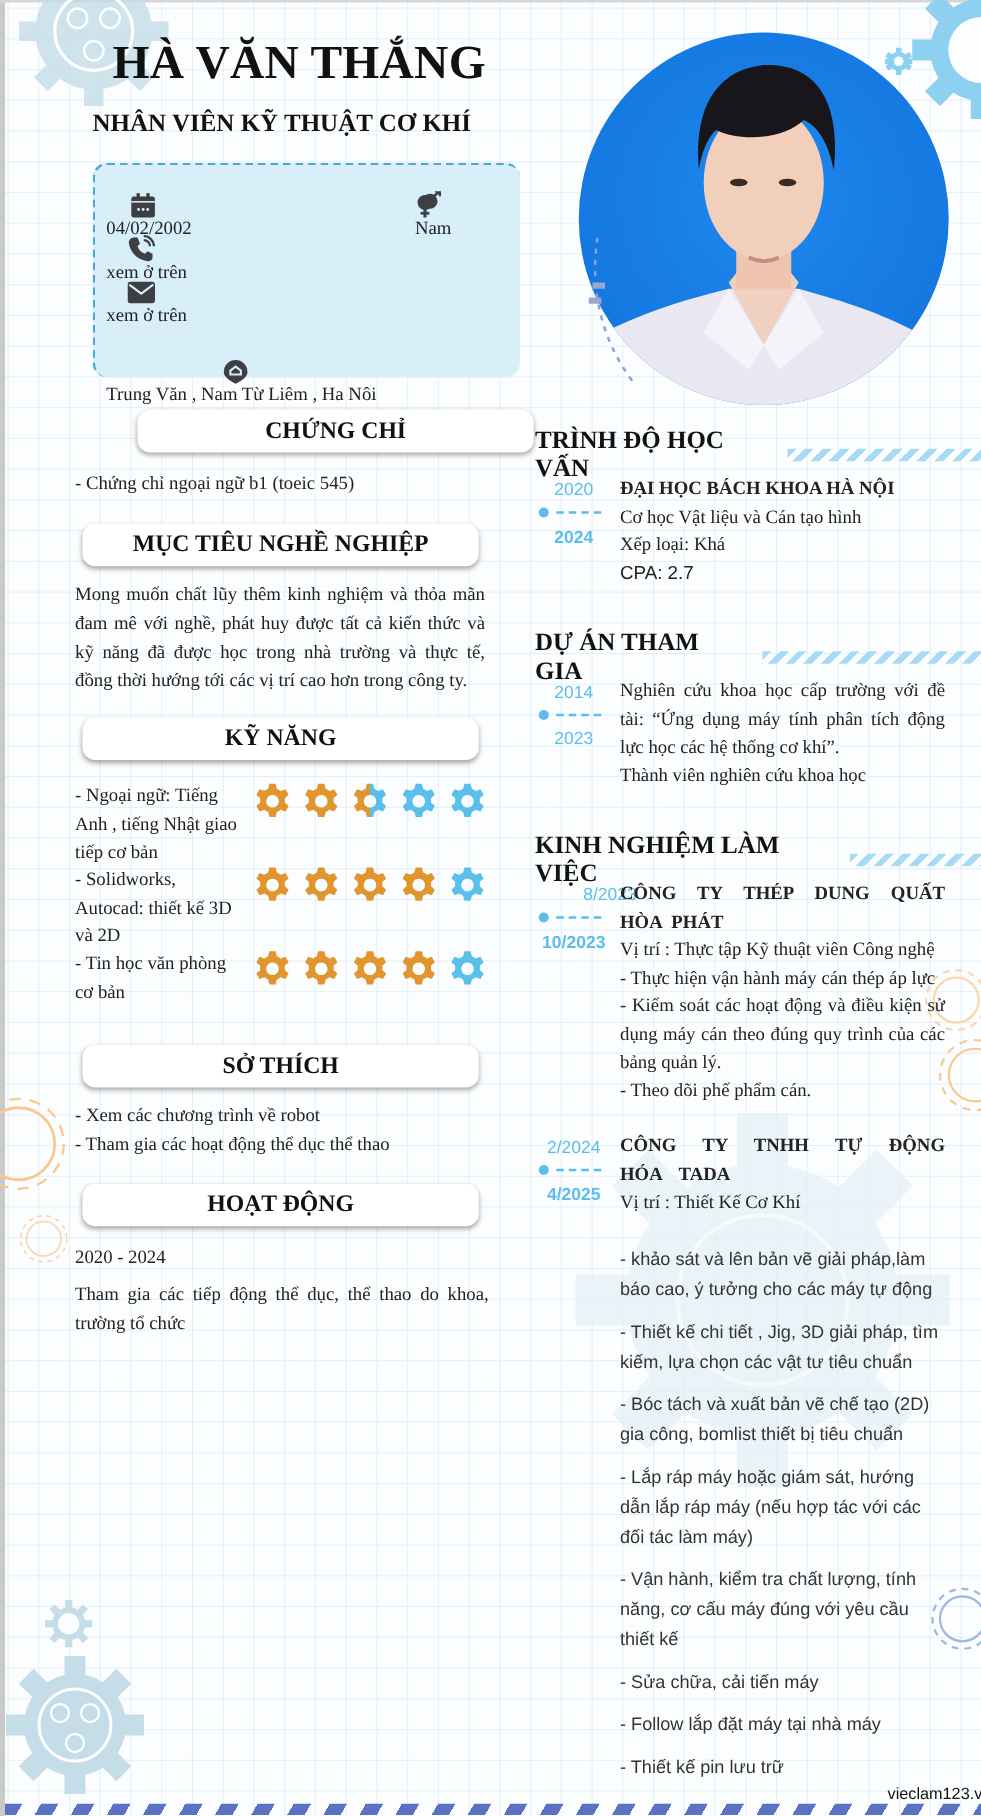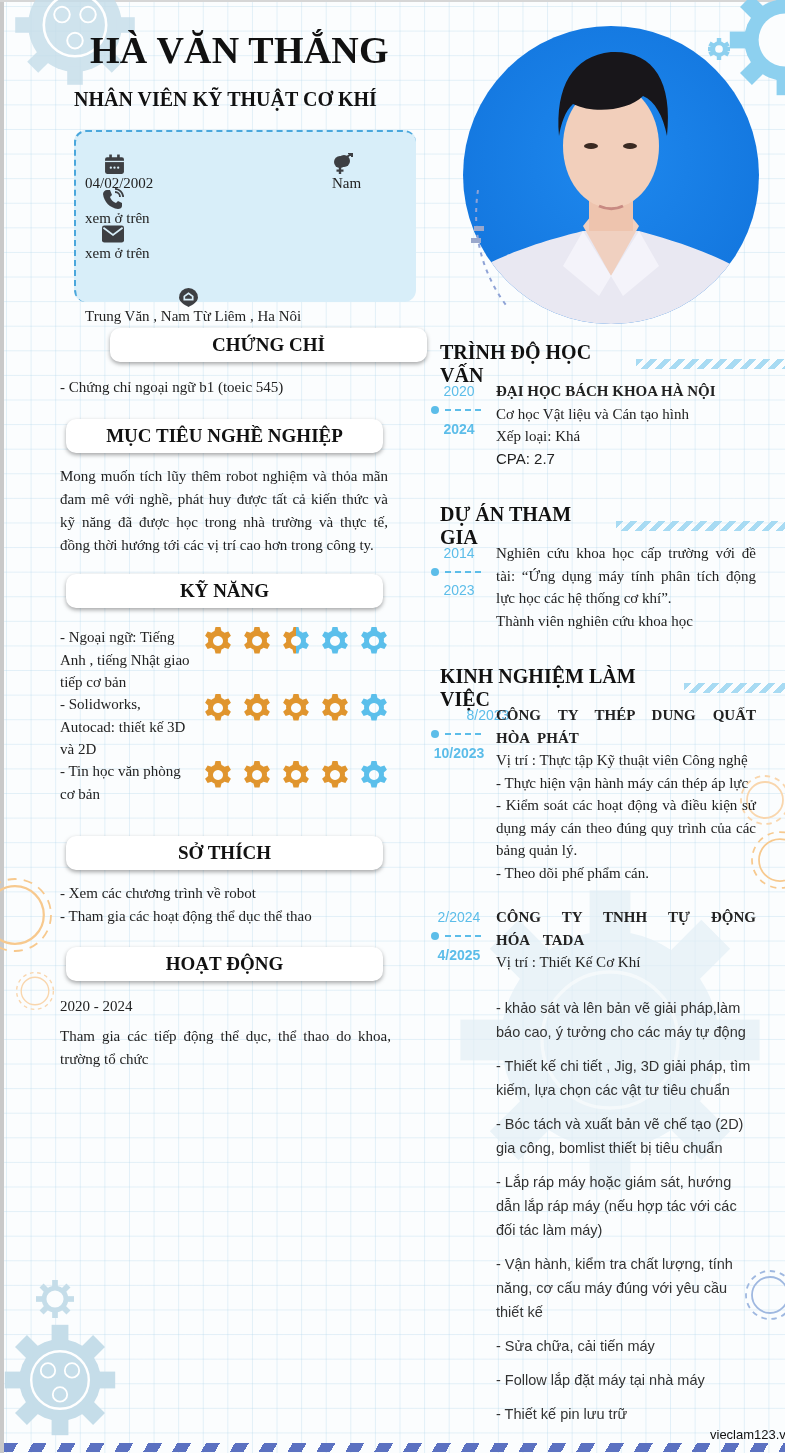--- a/index.html
+++ b/index.html
@@ -52,21 +52,21 @@
   }
   .ltext { position: absolute; left: 60px; width: 328px; font-size: 15px; line-height: 23px; color: #222; }
   .justify { text-align: justify; }
 
   .skill-row { position: absolute; left: 60px; width: 340px; }
   .skill-label { position: absolute; left: 0; width: 135px; font-size: 15px; line-height: 22.5px; color: #222; }
   .gears { position: absolute; left: 143px; top: 0; display: flex; gap: 9px; }
   .gear { width: 30px; height: 30px; }
 
   .rhead {
-    position: absolute; left: 440px; display: flex; align-items: center;
+    position: absolute; left: 428px; display: flex; align-items: center;
     font-family: "Liberation Serif", serif; font-weight: bold; font-size: 20px; color: #111;
   }
   .stripe {
     height: 10px; margin-left: 10px;
     background: repeating-linear-gradient(135deg, #a8dbf3 0 5px, transparent 5px 10px);
   }
   .tl-date {
     position: absolute; left: 431px; width: 56px; text-align: center;
     font-family: "Liberation Sans", sans-serif; font-size: 14px; font-weight: bold; color: #5cbde9;
   }
@@ -272,21 +272,21 @@
 <svg class="deco" style="left:466px;top:190px;" width="60" height="120" viewBox="0 0 60 120">
   <path d="M12 0 C6 40 14 80 40 115" stroke="#8fa3d6" stroke-width="2" fill="none" stroke-dasharray="4 5"></path>
   <rect x="8" y="36" width="10" height="5" fill="#9aa8cc"></rect>
   <rect x="5" y="48" width="10" height="5" fill="#9aa8cc"></rect>
 </svg>
 
 <div class="sec-head" style="top:328px;margin-left:44px;">CHỨNG CHỈ</div>
 <div class="ltext" style="top:376px;">- Chứng chỉ ngoại ngữ b1 (toeic 545)</div>
 
 <div class="sec-head" style="top:419px;">MỤC TIÊU NGHỀ NGHIỆP</div>
-<div class="ltext justify" style="top:465px;">Mong muốn tích lũy thêm robot nghiệm và thỏa mãn đam mê với nghề, phát huy được tất cả kiến thức và kỹ năng đã được học trong nhà trường và thực tế, đồng thời hướng tới các vị trí cao hơn trong công ty.</div>
+<div class="ltext justify" style="top:465px;">Mong muốn chất lũy thêm kinh nghiệm và thỏa mãn đam mê với nghề, phát huy được tất cả kiến thức và kỹ năng đã được học trong nhà trường và thực tế, đồng thời hướng tới các vị trí cao hơn trong công ty.</div>
 
 <div class="sec-head" style="top:574px;">KỸ NĂNG</div>
 
 <div class="skill-row" style="top:626px;">
   <div class="skill-label">- Ngoại ngữ: Tiếng Anh , tiếng Nhật giao tiếp cơ bản</div>
   <div class="gears">
     <svg class="gear" viewBox="0 0 30 30">
         <use href="#g-or"></use>
       </svg>
     <svg class="gear" viewBox="0 0 30 30">

